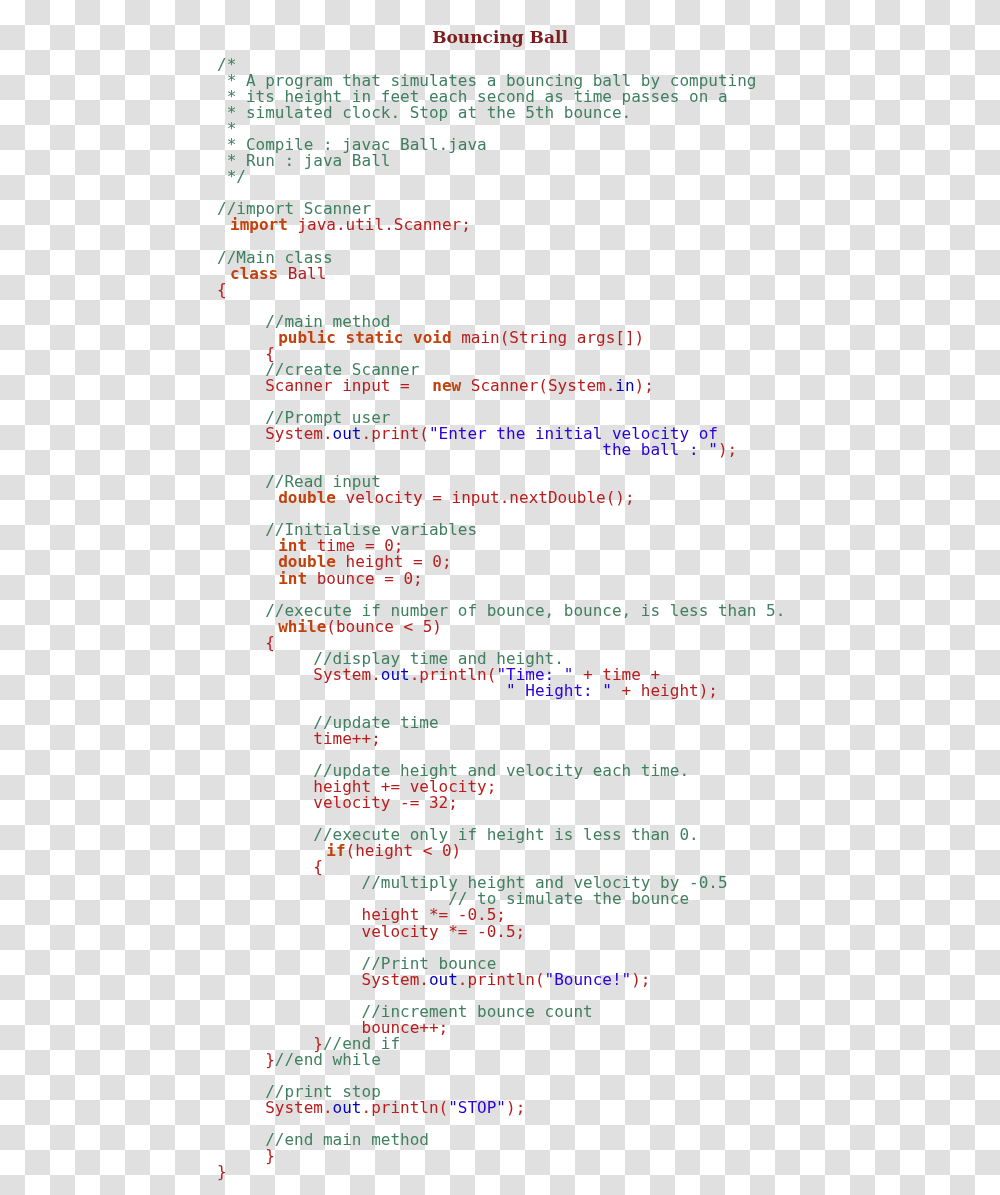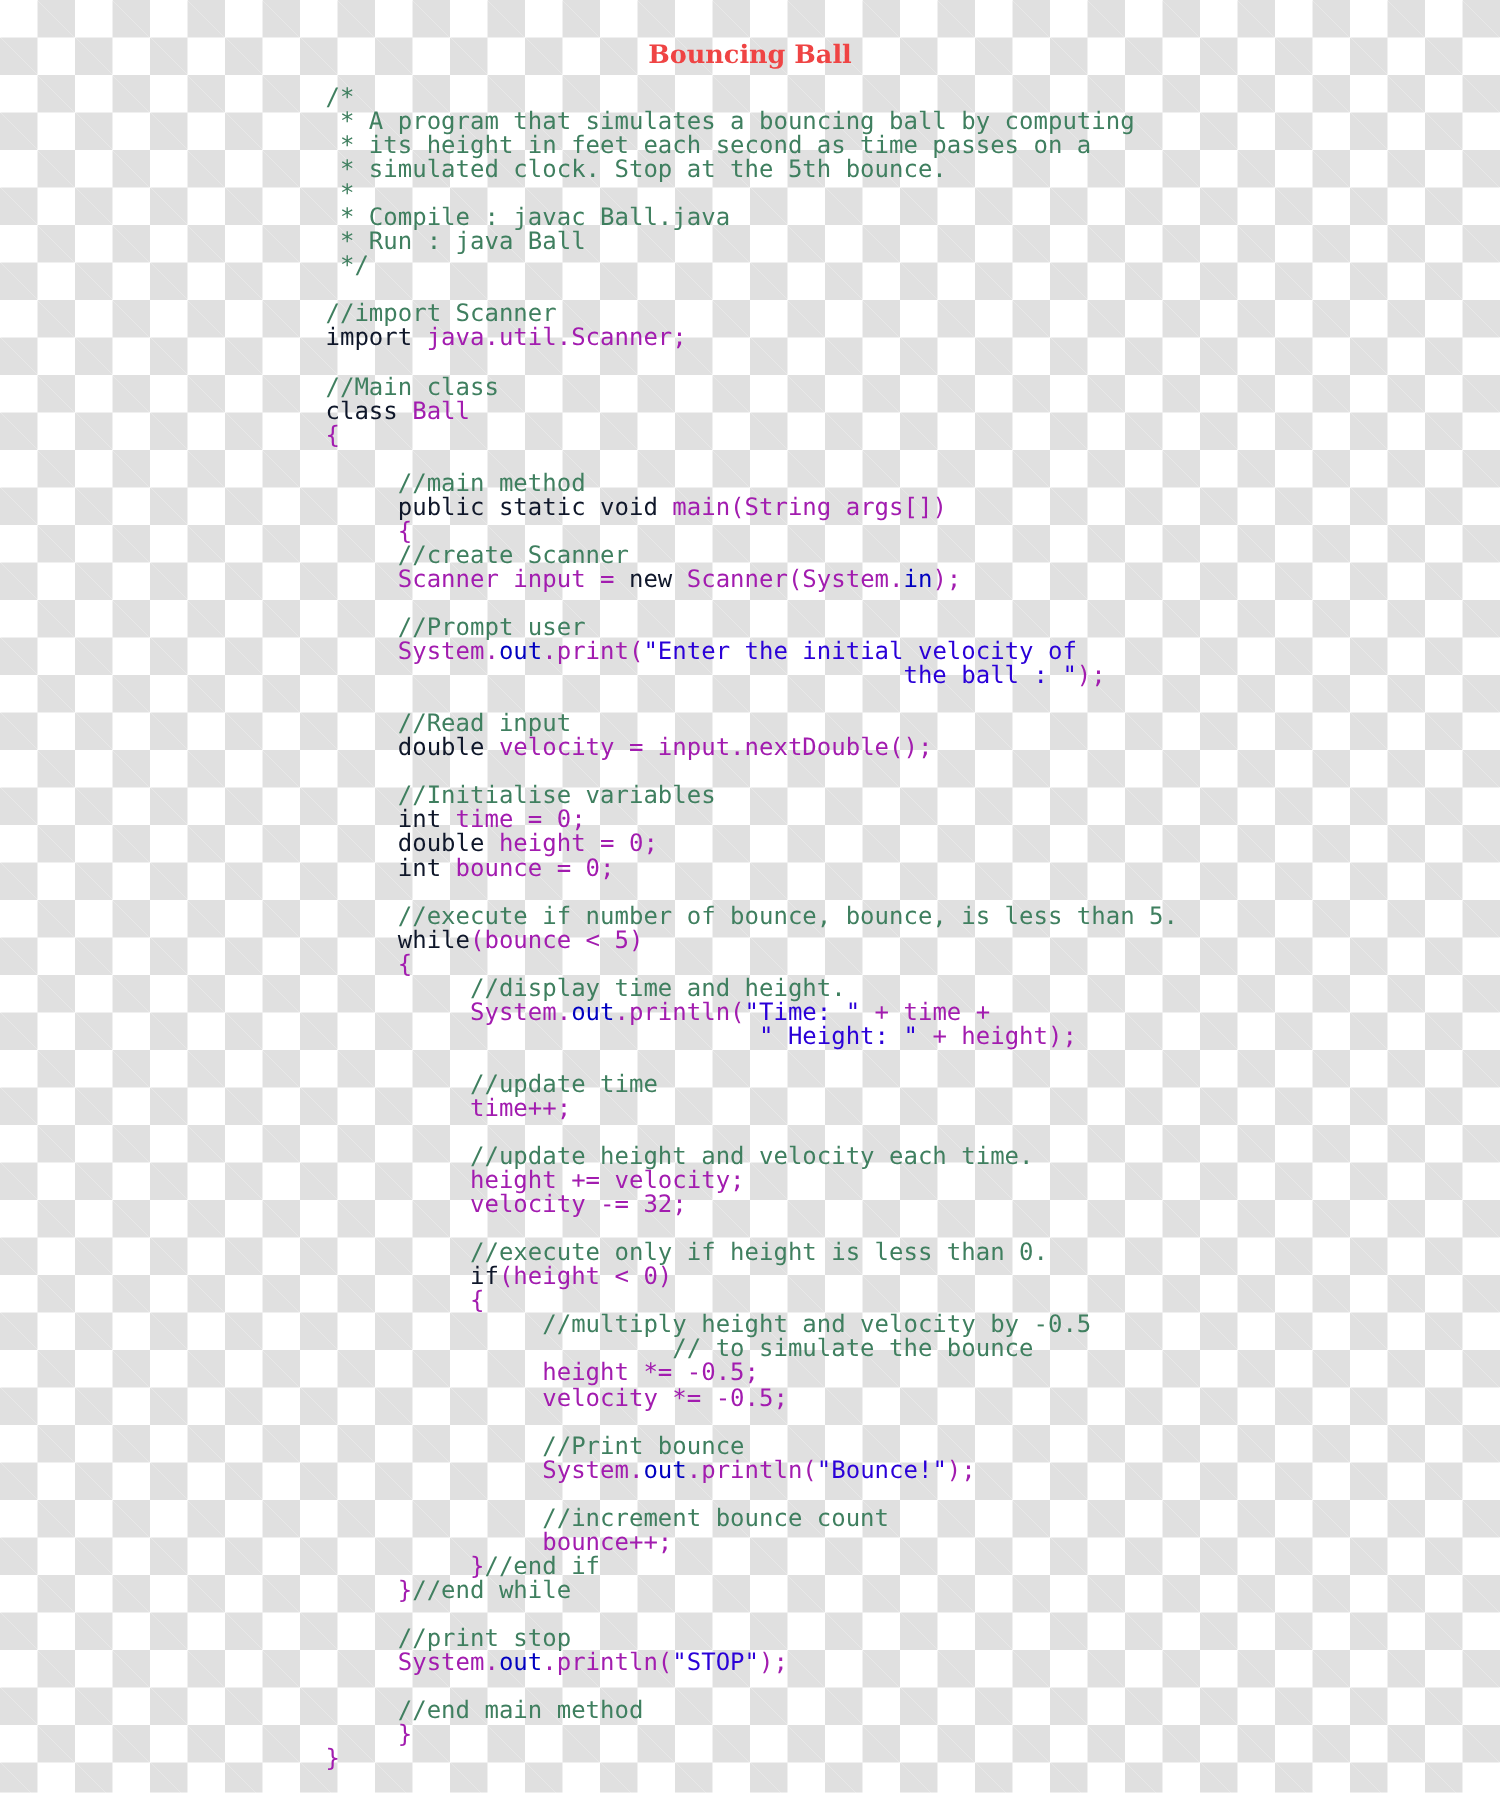--- a/index.html
+++ b/index.html
@@ -25,21 +25,21 @@
   #doc-title {
     position: absolute;
     top: 27px;
     left: 0;
     width: 1000px;
     text-align: center;
     font-family: "DejaVu Serif", "Liberation Serif", serif;
     font-weight: bold;
     font-size: 17px;
     line-height: 20px;
-    color: #ef4444;
+    color: #7f1d1d;
     letter-spacing: 0px;
   }
 
   #code-listing {
     position: absolute;
     top: 41px;
     left: 217px;
     font-family: "DejaVu Sans Mono", "Liberation Mono", monospace;
     font-size: 16px;
     line-height: 16.05px;
@@ -49,23 +49,23 @@
   }
 
   .ln {
     display: block;
     height: 16.05px;
     white-space: pre;
   }
 
   
   .c  { color: #3f7f5f; }                   
-  .k  { color: #0f172a; font-weight: normal; }
+  .k  { color: #c2410c; font-weight: bold; margin-left: 13px; }
   .s  { color: #2a00d8; }                   
   .f  { color: #0000c0; } 
-  .p  { color: #a21caf; }                   
+  .p  { color: #b91c1c; }                   
 </style>
 </head>
 <body>
 
 <div id="doc-title">Bouncing Ball</div>
 
 <pre id="code-listing"><span class="ln"><span class="c">/*</span></span><span class="ln"><span class="c"> * A program that simulates a bouncing ball by computing</span></span><span class="ln"><span class="c"> * its height in feet each second as time passes on a</span></span><span class="ln"><span class="c"> * simulated clock. Stop at the 5th bounce.</span></span><span class="ln"><span class="c"> *</span></span><span class="ln"><span class="c"> * Compile : javac Ball.java</span></span><span class="ln"><span class="c"> * Run : java Ball</span></span><span class="ln"><span class="c"> */</span></span><span class="ln">&nbsp;</span><span class="ln"><span class="c">//import Scanner</span></span><span class="ln"><span class="k">import</span><span class="p"> java.util.Scanner;</span></span><span class="ln">&nbsp;</span><span class="ln"><span class="c">//Main class</span></span><span class="ln"><span class="k">class</span><span class="p"> Ball</span></span><span class="ln"><span class="p">{</span></span><span class="ln">&nbsp;</span><span class="ln"><span class="c">     //main method</span></span><span class="ln"><span class="p">     </span><span class="k">public static void</span><span class="p"> main(String args[])</span></span><span class="ln"><span class="p">     {</span></span><span class="ln"><span class="c">     //create Scanner</span></span><span class="ln"><span class="p">     Scanner input = </span><span class="k">new</span><span class="p"> Scanner(System.</span><span class="f">in</span><span class="p">);</span></span><span class="ln">&nbsp;</span><span class="ln"><span class="c">     //Prompt user</span></span><span class="ln"><span class="p">     System.</span><span class="f">out</span><span class="p">.print(</span><span class="s">"Enter the initial velocity of</span></span><span class="ln"><span class="p">                                        </span><span class="s">the ball : "</span><span class="p">);</span></span><span class="ln">&nbsp;</span><span class="ln"><span class="c">     //Read input</span></span><span class="ln"><span class="p">     </span><span class="k">double</span><span class="p"> velocity = input.nextDouble();</span></span><span class="ln">&nbsp;</span><span class="ln"><span class="c">     //Initialise variables</span></span><span class="ln"><span class="p">     </span><span class="k">int</span><span class="p"> time = 0;</span></span><span class="ln"><span class="p">     </span><span class="k">double</span><span class="p"> height = 0;</span></span><span class="ln"><span class="p">     </span><span class="k">int</span><span class="p"> bounce = 0;</span></span><span class="ln">&nbsp;</span><span class="ln"><span class="c">     //execute if number of bounce, bounce, is less than 5.</span></span><span class="ln"><span class="p">     </span><span class="k">while</span><span class="p">(bounce &lt; 5)</span></span><span class="ln"><span class="p">     {</span></span><span class="ln"><span class="c">          //display time and height.</span></span><span class="ln"><span class="p">          System.</span><span class="f">out</span><span class="p">.println(</span><span class="s">"Time: "</span><span class="p"> + time +</span></span><span class="ln"><span class="p">                              </span><span class="s">" Height: "</span><span class="p"> + height);</span></span><span class="ln">&nbsp;</span><span class="ln"><span class="c">          //update time</span></span><span class="ln"><span class="p">          time++;</span></span><span class="ln">&nbsp;</span><span class="ln"><span class="c">          //update height and velocity each time.</span></span><span class="ln"><span class="p">          height += velocity;</span></span><span class="ln"><span class="p">          velocity -= 32;</span></span><span class="ln">&nbsp;</span><span class="ln"><span class="c">          //execute only if height is less than 0.</span></span><span class="ln"><span class="p">          </span><span class="k">if</span><span class="p">(height &lt; 0)</span></span><span class="ln"><span class="p">          {</span></span><span class="ln"><span class="c">               //multiply height and velocity by -0.5</span></span><span class="ln"><span class="c">                        // to simulate the bounce</span></span><span class="ln"><span class="p">               height *= -0.5;</span></span><span class="ln"><span class="p">               velocity *= -0.5;</span></span><span class="ln">&nbsp;</span><span class="ln"><span class="c">               //Print bounce</span></span><span class="ln"><span class="p">               System.</span><span class="f">out</span><span class="p">.println(</span><span class="s">"Bounce!"</span><span class="p">);</span></span><span class="ln">&nbsp;</span><span class="ln"><span class="c">               //increment bounce count</span></span><span class="ln"><span class="p">               bounce++;</span></span><span class="ln"><span class="p">          }</span><span class="c">//end if</span></span><span class="ln"><span class="p">     }</span><span class="c">//end while</span></span><span class="ln">&nbsp;</span><span class="ln"><span class="c">     //print stop</span></span><span class="ln"><span class="p">     System.</span><span class="f">out</span><span class="p">.println(</span><span class="s">"STOP"</span><span class="p">);</span></span><span class="ln">&nbsp;</span><span class="ln"><span class="c">     //end main method</span></span><span class="ln"><span class="p">     }</span></span><span class="ln"><span class="p">}</span></span></pre>
 
 </body></html>

